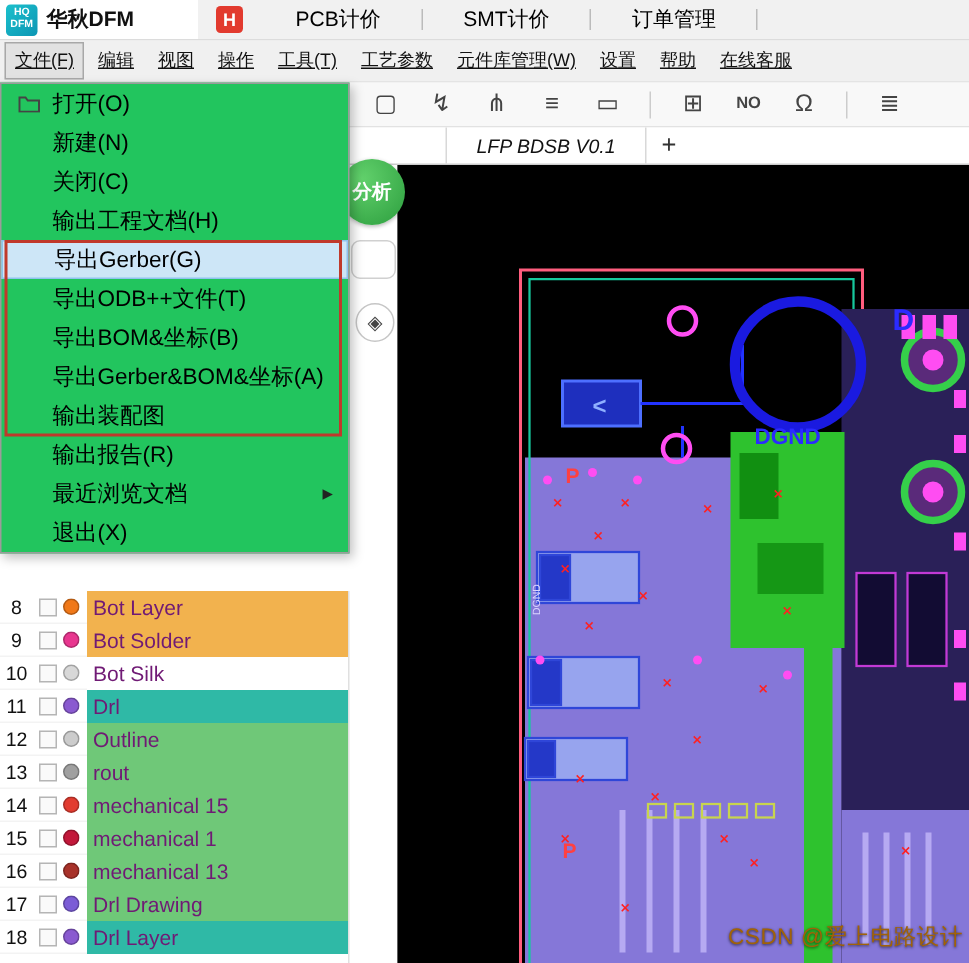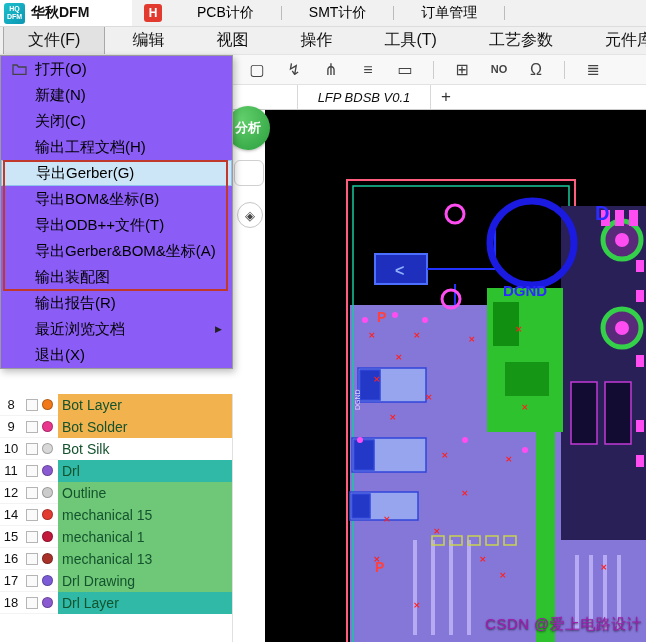--- a/index.html
+++ b/index.html
@@ -16,21 +16,21 @@
         align-items:center;justify-content:center;line-height:1.1;}
   .red-logo{width:18px;height:18px;background:#e23a2e;color:#fff;border-radius:3px;display:flex;
             align-items:center;justify-content:center;font-weight:bold;font-size:12px;margin:0 8px 0 12px;}
   .top-tab{padding:0 27px;font-size:14px;color:#000000;white-space:nowrap;}
   .tab-sep{width:1px;height:14px;background:#bbb;}
 
   
   .menu-bar{position:absolute;top:27px;left:0;width:646px;height:28px;background:#f0f0f0;
             display:flex;align-items:center;gap:2px;padding-left:3px;box-sizing:border-box;
             white-space:nowrap;overflow:hidden;border-bottom:1px solid #e4e4e4;}
-  .menu-bar-item{padding:3px 24px;font-size:16px;border:1px solid transparent;}
+  .menu-bar-item{padding:3px 6px;font-size:12px;border:1px solid transparent;text-decoration:underline;}
   .menu-bar-item.active{background:#e2e2e2;border:1px solid #a8a8a8;}
 
   
   .toolbar{position:absolute;top:55px;left:0;width:646px;height:30px;background:#f8f8f8;
            border-bottom:1px solid #e2e2e2;display:flex;align-items:center;gap:19px;
            padding-left:248px;box-sizing:border-box;color:#444;}
   .tool-icon{font-size:16px;line-height:1;min-width:18px;text-align:center;}
   .tool-sep{width:1px;height:18px;background:#ccc;}
 
   
@@ -52,29 +52,29 @@
               border:1px solid #c6c6c6;border-radius:50%;z-index:4;display:flex;
               align-items:center;justify-content:center;color:#444;font-size:13px;box-sizing:border-box;}
 
   
   .layer-panel{position:absolute;top:394px;left:0;width:233px;height:248px;background:#fff;
                border-right:1px solid #e0e0e0;box-sizing:border-box;}
   .layer-row{display:flex;align-items:center;height:22px;box-sizing:border-box;border-bottom:1px solid #f3f3f3;}
   .lr-num{width:22px;text-align:center;font-size:13px;color:#111;flex:none;}
   .lr-check{width:12px;height:12px;border:1px solid #b5b5b5;background:#fafafa;margin:0 4px;flex:none;box-sizing:border-box;}
   .lr-dot{width:11px;height:11px;border-radius:50%;margin-right:5px;border:1px solid rgba(0,0,0,.25);flex:none;box-sizing:border-box;}
-  .lr-band{flex:1;height:22px;display:flex;align-items:center;padding-left:4px;font-size:14px;color:#14532d;}
+  .lr-band{flex:1;height:22px;display:flex;align-items:center;padding-left:4px;font-size:14px;color:#701a75;}
 
   
   .pcb{position:absolute;top:110px;left:265px;width:381px;height:532px;background:#000;}
-  .watermark{position:absolute;right:4px;bottom:8px;color:#a21caf;font-size:15px;letter-spacing:.4px;
+  .watermark{position:absolute;right:4px;bottom:8px;color:#a16207;font-size:15px;letter-spacing:.4px;
              text-shadow:0 1px 2px rgba(0,0,0,.7);z-index:6;}
 
   
-  .file-menu{position:absolute;top:55px;left:0;width:233px;background:#8b5cf6;
+  .file-menu{position:absolute;top:55px;left:0;width:233px;background:#22c55e;
              border:1px solid #9b9b9b;box-shadow:2px 3px 7px rgba(0,0,0,.25);z-index:20;box-sizing:border-box;}
   .menu-item{height:26px;display:flex;align-items:center;padding-left:34px;font-size:15px;
              position:relative;color:#000;box-sizing:border-box;}
   .menu-item.highlight{background:#cde6f7;border:1px solid #8fc3ee;}
   .mi-icon{position:absolute;left:9px;width:18px;text-align:center;line-height:0;}
   .submenu-arrow{position:absolute;right:10px;font-size:9px;color:#222;}
   .red-box{position:absolute;left:2px;right:4px;top:104px;height:131px;border:2px solid #c0392b;
            pointer-events:none;z-index:21;box-sizing:border-box;}
 </style>
 </head>
@@ -276,20 +276,26 @@
       <span class="lr-dot" style="background: rgb(138, 90, 208);"></span>
       <span class="lr-band" style="background: rgb(47, 185, 166);">Drl</span>
     </div>
     <div class="layer-row">
       <span class="lr-num">12</span>
       <span class="lr-check"></span>
       <span class="lr-dot" style="background: rgb(204, 204, 204);"></span>
       <span class="lr-band" style="background: rgb(111, 200, 120);">Outline</span>
     </div>
     <div class="layer-row">
+      <span class="lr-num">13</span>
+      <span class="lr-check"></span>
+      <span class="lr-dot" style="background: rgb(160, 160, 160);"></span>
+      <span class="lr-band" style="background: rgb(111, 200, 120);">rout</span>
+    </div>
+    <div class="layer-row">
       <span class="lr-num">14</span>
       <span class="lr-check"></span>
       <span class="lr-dot" style="background: rgb(226, 60, 48);"></span>
       <span class="lr-band" style="background: rgb(111, 200, 120);">mechanical 15</span>
     </div>
     <div class="layer-row">
       <span class="lr-num">15</span>
       <span class="lr-check"></span>
       <span class="lr-dot" style="background: rgb(194, 24, 58);"></span>
       <span class="lr-band" style="background: rgb(111, 200, 120);">mechanical 1</span>
@@ -329,24 +335,24 @@
     <div class="menu-item">
       <span>关闭(C)</span>
     </div>
     <div class="menu-item">
       <span>输出工程文档(H)</span>
     </div>
     <div class="menu-item highlight">
       <span>导出Gerber(G)</span>
     </div>
     <div class="menu-item">
+      <span>导出ODB++文件(T)</span>
+    </div>
+    <div class="menu-item">
       <span>导出BOM&amp;坐标(B)</span>
-    </div>
-    <div class="menu-item">
-      <span>导出ODB++文件(T)</span>
     </div>
     <div class="menu-item">
       <span>导出Gerber&amp;BOM&amp;坐标(A)</span>
     </div>
     <div class="menu-item">
       <span>输出装配图</span>
     </div>
     <div class="menu-item">
       <span>输出报告(R)</span>
     </div>

